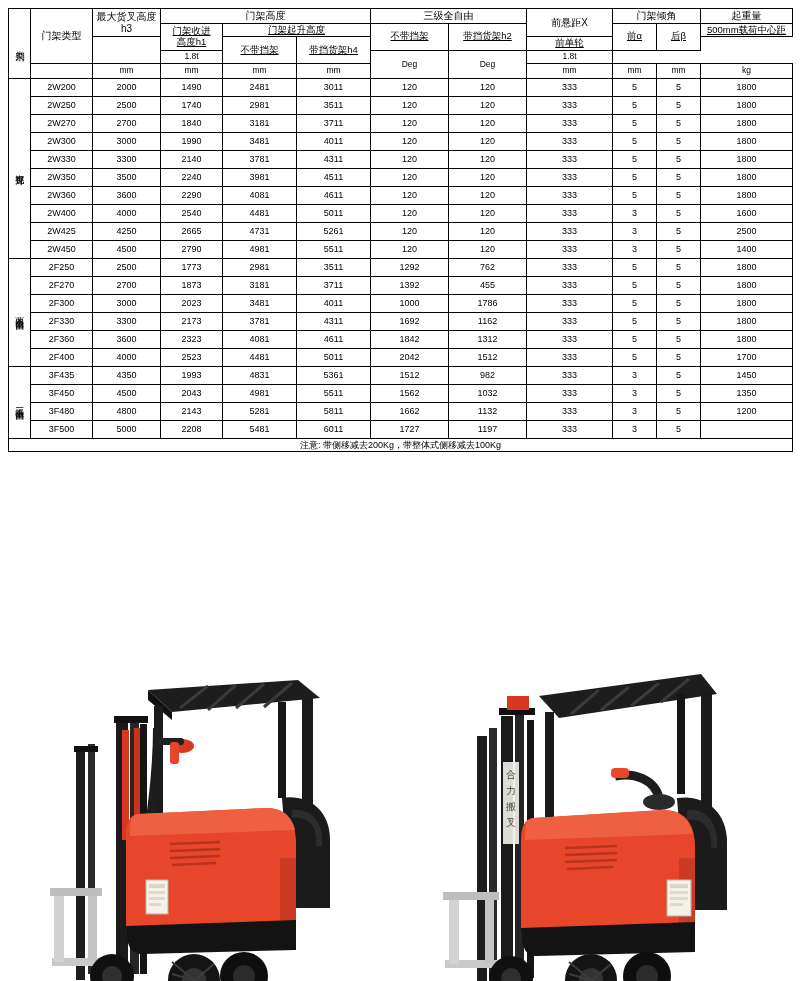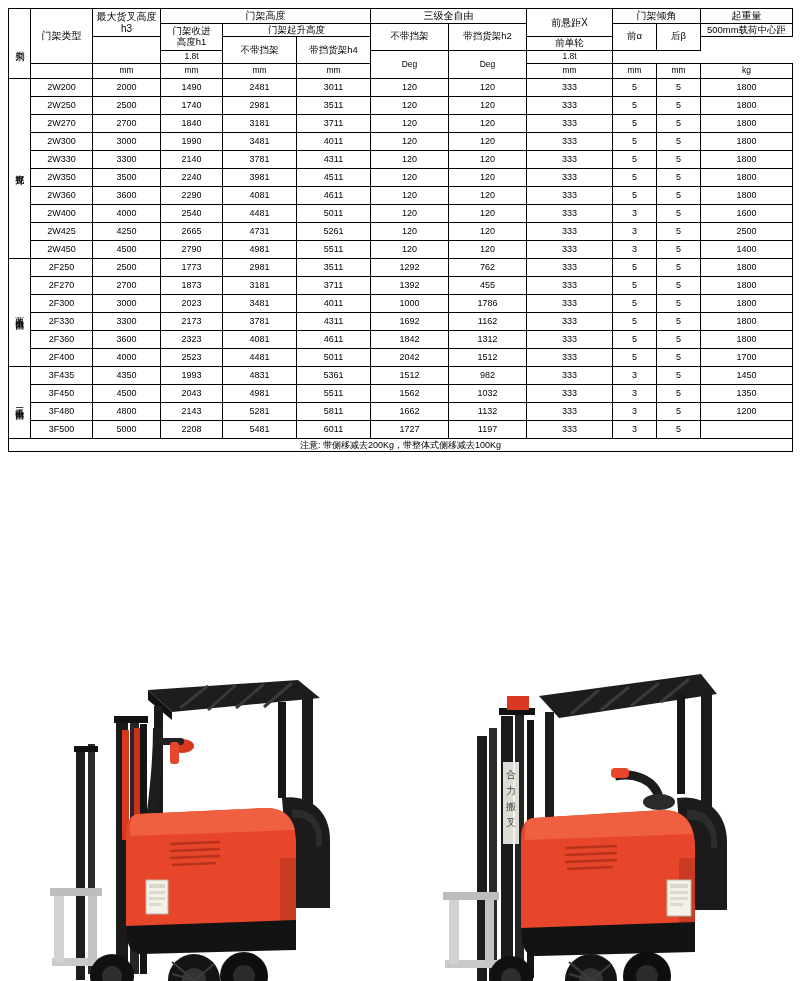--- a/index.html
+++ b/index.html
@@ -48,20 +48,21 @@
   .vert {
     writing-mode: vertical-rl;
     text-orientation: upright;
     letter-spacing: 1px;
     font-size: 9.5px;
     white-space: nowrap;
     padding: 0;
   }
   .subhdr {
     font-size: 9.5px;
+    text-decoration: underline;
   }
   .small {
     font-size: 8.5px;
   }
   
   .photos {
     position: relative;
     width: 800px;
     height: 500px;
     margin-top: 96px;

